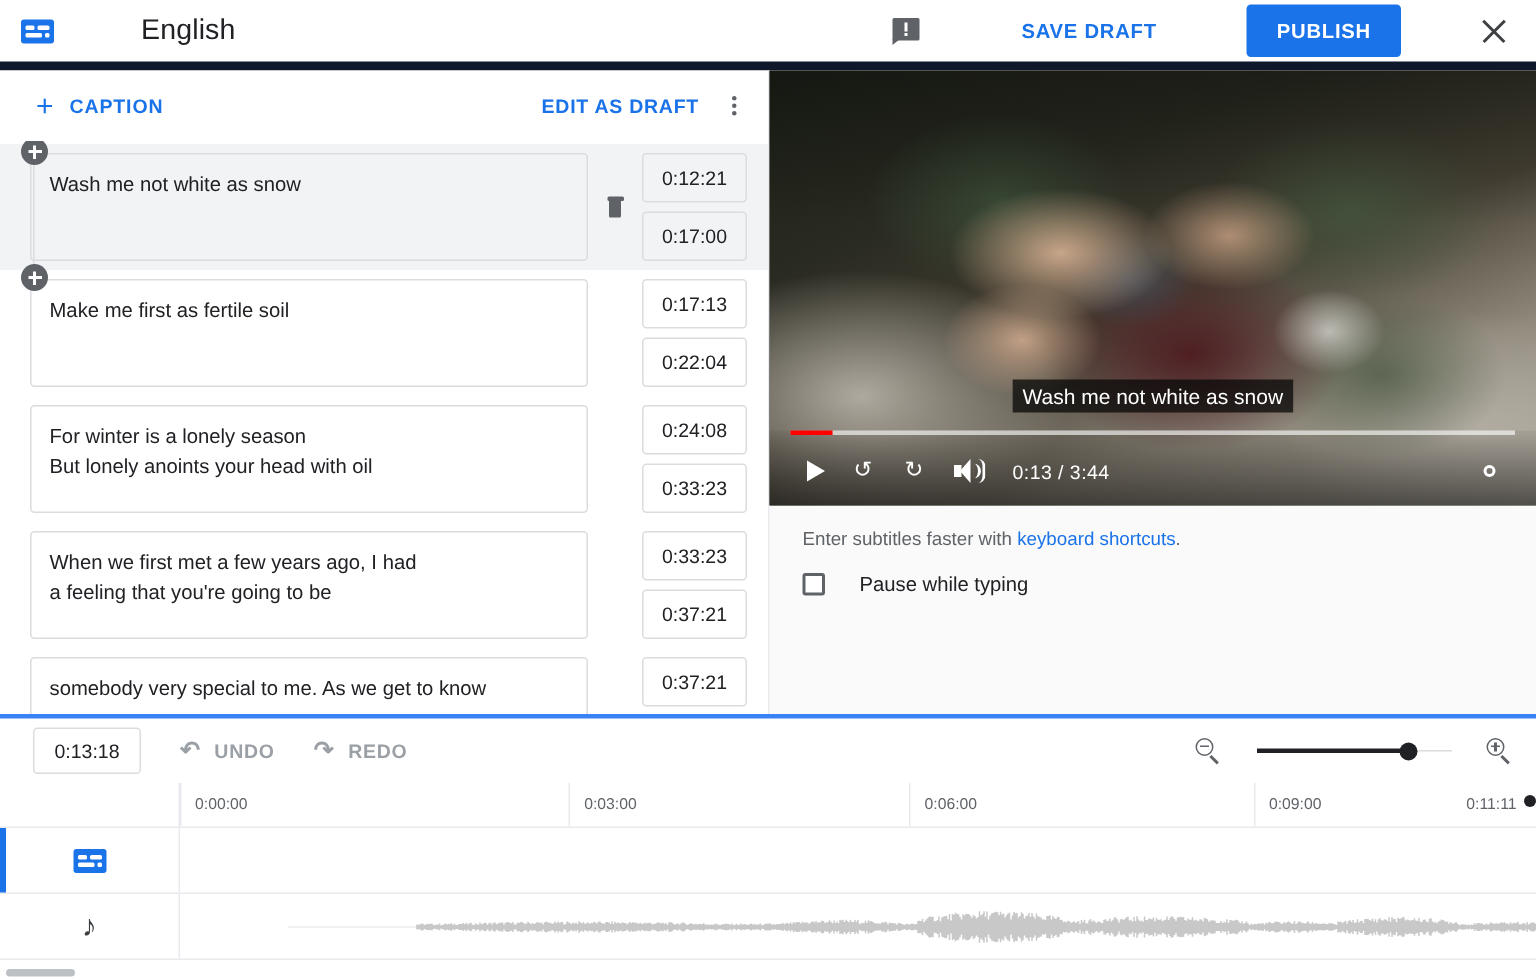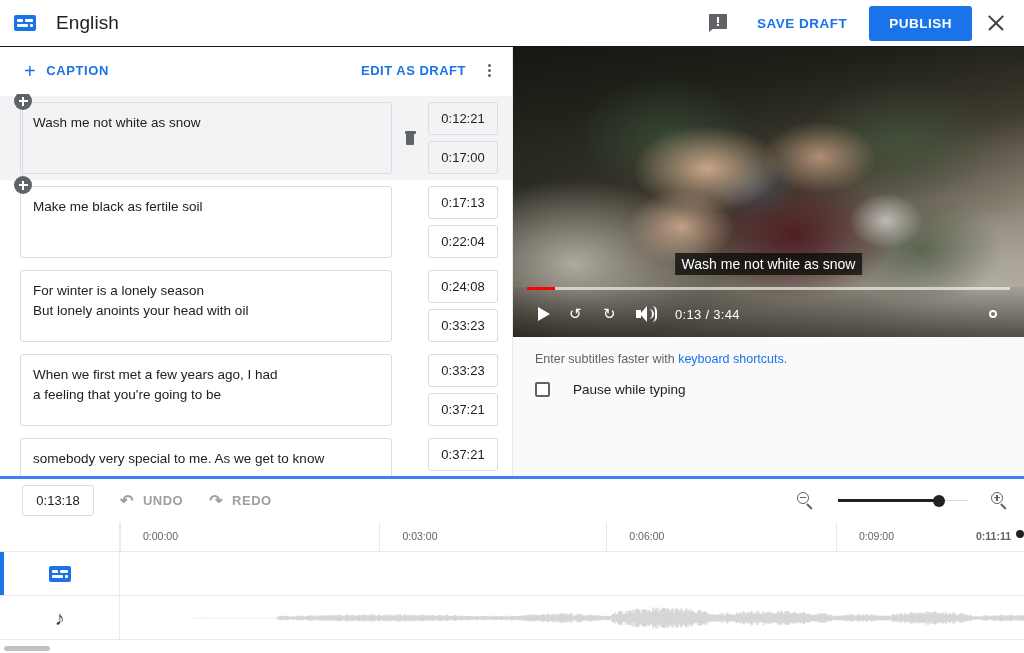--- a/index.html
+++ b/index.html
@@ -8,21 +8,21 @@
     width:1024px; height:653px;
     font-family:"Liberation Sans", sans-serif;
     background:#fff; color:#202124;
     overflow:hidden;
   }
   .app { width:1024px; height:653px; position:relative; display:flex; flex-direction:column; }
 
   
   .header {
     height:47px; flex:0 0 47px; display:flex; align-items:center;
-    padding:0 12px 0 14px; border-bottom:1px solid #0f172a; background:#fff;
+    padding:0 12px 0 14px; border-bottom:6px solid #0f172a; background:#fff;gap:38px;
   }
   .cc-icon { width:22px; height:16px; border-radius:2px; background:#1a73e8; position:relative; }
   .cc-icon::before { content:""; position:absolute; left:3px; top:4px; width:6px; height:3px; background:#fff; border-radius:1px; }
   .cc-icon::after  { content:""; position:absolute; left:11px; top:4px; width:8px; height:3px; background:#fff; border-radius:1px; }
   .cc-icon .b1 { position:absolute; left:3px; top:9px; width:11px; height:3px; background:#fff; border-radius:1px; }
   .cc-icon .b2 { position:absolute; left:16px; top:9px; width:3px; height:3px; background:#fff; border-radius:1px; }
   .header-title { font-size:19px; color:#202124; margin-left:20px; letter-spacing:.1px; }
   .header-spacer { flex:1; }
   .feedback-icon { width:20px; height:18px; position:relative; margin-right:22px; cursor:pointer; }
   .feedback-icon .bub { position:absolute; left:0; top:0; width:18px; height:15px; background:#5f6368; border-radius:1px; }
@@ -158,22 +158,22 @@
   .mag .pv { position:absolute; left:6.2px; top:4px; width:1.6px; height:6px; background:#5f6368; }
   .zoom-slider { width:130px; height:20px; position:relative; margin:0 22px; cursor:pointer; }
   .zs-track { position:absolute; left:0; right:0; top:9px; height:1.6px; background:#dadce0; }
   .zs-fill { position:absolute; left:0; top:8px; height:3px; width:78%; background:#202124; }
   .zs-knob { position:absolute; left:78%; top:4px; width:12px; height:12px; border-radius:50%; background:#202124; transform:translateX(-50%); }
 
   .ruler { height:30px; flex:0 0 30px; display:flex; border-bottom:1px solid #e8eaed; background:#fff; position:relative; }
   .ruler-gutter { width:120px; flex:0 0 120px; border-right:1px solid #e8eaed; }
   .ruler-scale { flex:1; position:relative; }
   .tick { position:absolute; top:0; bottom:0; border-left:1px solid #e8eaed; }
-  .tick span { position:absolute; left:22px; top:8px; font-size:10.5px; color:#5f6368; white-space:nowrap; }
-  .tick.end span { left:auto; right:5px;font-weight:bold; }
+  .tick span { position:absolute; left:9px; top:8px; font-size:10.5px; color:#5f6368; white-space:nowrap; }
+  .tick.end span { left:auto; right:5px; }
   .playhead-dot { position:absolute; right:0px; top:8px; width:8px; height:8px; border-radius:50%; background:#202124; }
 
   .tracks { flex:1; display:flex; flex-direction:column; background:#fff; }
   .track { height:44px; display:flex; border-bottom:1px solid #e8eaed; }
   .track.cap-track { position:relative; }
   .track.cap-track::before { content:""; position:absolute; left:0; top:0; bottom:0; width:4px; background:#1a73e8; }
   .track-head { width:120px; flex:0 0 120px; display:flex; align-items:center; justify-content:center; border-right:1px solid #e8eaed; }
   .track-body { flex:1; position:relative; overflow:hidden; }
   .note-ico { font-size:20px; color:#3c4043; line-height:1; }
   .wave { position:absolute; left:8%; right:0; top:50%; transform:translateY(-50%); height:26px; }
@@ -229,21 +229,21 @@
                 <i class="lid"></i>
                 <i class="bin"></i>
               </span>
             </div>
             <div class="times">
               <div class="time-box">0:12:21</div>
               <div class="time-box">0:17:00</div>
             </div>
           </div>
           <div class="cap-row">
-            <div class="cap-textbox">Make me black as fertile soil</div>
+            <div class="cap-textbox">Make me first as fertile soil</div>
             <div class="trash"></div>
             <div class="times">
               <div class="time-box">0:17:13</div>
               <div class="time-box">0:22:04</div>
             </div>
           </div>
           <div class="cap-row">
             <div class="cap-textbox">For winter is a lonely season
 But lonely anoints your head with oil</div>
             <div class="trash"></div>

